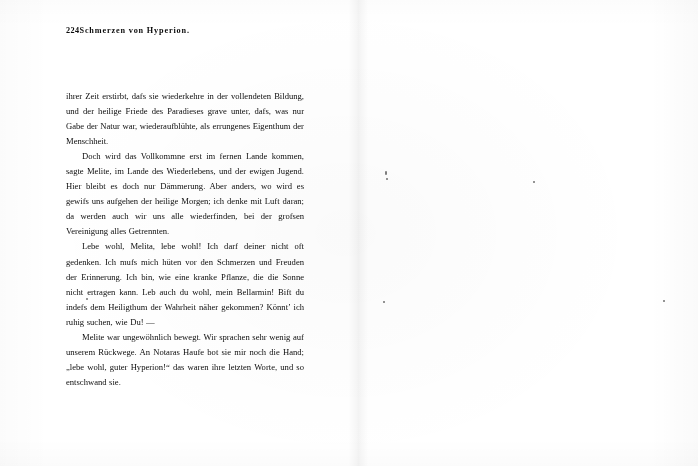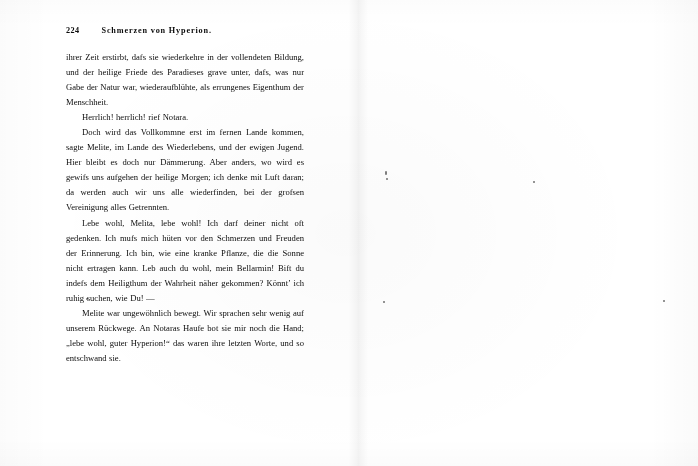--- a/index.html
+++ b/index.html
@@ -65,41 +65,41 @@
     letter-spacing: 0.85px;
     font-weight: 700;
     white-space: nowrap;
     color: #111;
   }
   .running-head .folio {
     font-weight: 700;
     letter-spacing: 0.4px;
   }
   #head-verso { left: 66px; }
-  #head-verso .folio { margin-right: 22px; }
+  #head-verso .folio { }
 
   .textblock {
     position: absolute;
     top: 50px;
     width: 238px;
     font-size: 8.6px;
     line-height: 15.05px;
     text-align: justify;
     text-justify: inter-word;
     color: #121212;
     -webkit-font-smoothing: none;
   }
   #body-verso { left: 66px; }
 
   .textblock p {
     margin: 0;
     text-indent: 16px;
     word-spacing: 0.4px;
   }
-  .textblock p.noindent { text-indent: 0; }
+  .textblock p.noindent { text-indent: 0; margin-top: 39px; }
 
   
   .speck {
     position: absolute;
     background: rgba(30,30,30,0.55);
     border-radius: 50%;
     pointer-events: none;
   }
 
   
@@ -115,21 +115,20 @@
   <div id="ink-layer">
 
     <div class="page" id="page-verso">
 
       <div class="running-head" id="head-verso">
         <span class="folio">224</span><span class="head-title">Schmerzen von Hyperion.</span>
       </div>
 
       <div class="textblock" id="body-verso">
         <p class="noindent">ihrer Zeit erstirbt, dafs sie wiederkehre in der vollendeten Bildung, und der heilige Friede des Paradieses grave unter, dafs, was nur Gabe der Natur war, wiederaufblühte, als errungenes Eigenthum der Menschheit.</p>
-        <p>Herrlich! herrlich! rief Notara.</p>
         <p>Doch wird das Vollkommne erst im fernen Lande kommen, sagte Melite, im Lande des Wiederlebens, und der ewigen Jugend. Hier bleibt es doch nur Dämmerung. Aber anders, wo wird es gewifs uns aufgehen der heilige Morgen; ich denke mit Luft daran; da werden auch wir uns alle wiederfinden, bei der grofsen Vereinigung alles Getrennten.</p>
         <p>Lebe wohl, Melita, lebe wohl! Ich darf deiner nicht oft gedenken. Ich mufs mich hüten vor den Schmerzen und Freuden der Erinnerung. Ich bin, wie eine kranke Pflanze, die die Sonne nicht ertragen kann. Leb auch du wohl, mein Bellarmin! Bift du indefs dem Heiligthum der Wahrheit näher gekommen? Könnt’ ich ruhig suchen, wie Du! —</p>
         <p>Melite war ungewöhnlich bewegt. Wir sprachen sehr wenig auf unserem Rückwege. An Notaras Haufe bot sie mir noch die Hand; „lebe wohl, guter Hyperion!“ das waren ihre letzten Worte, und so entschwand sie.</p>
       </div>
 
     </div>
 
     <div class="page" id="page-recto">
 
       

